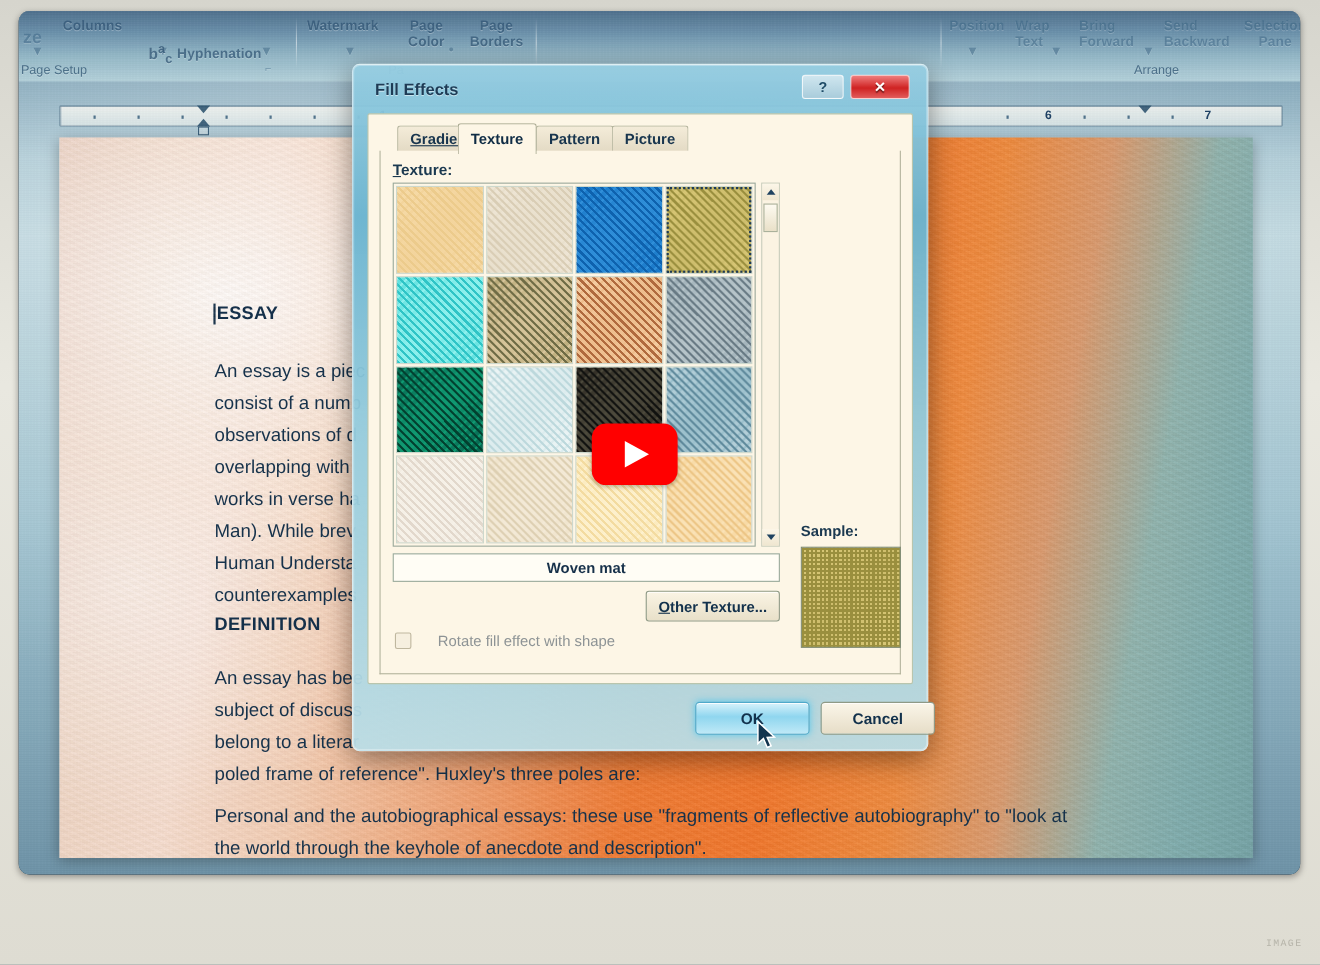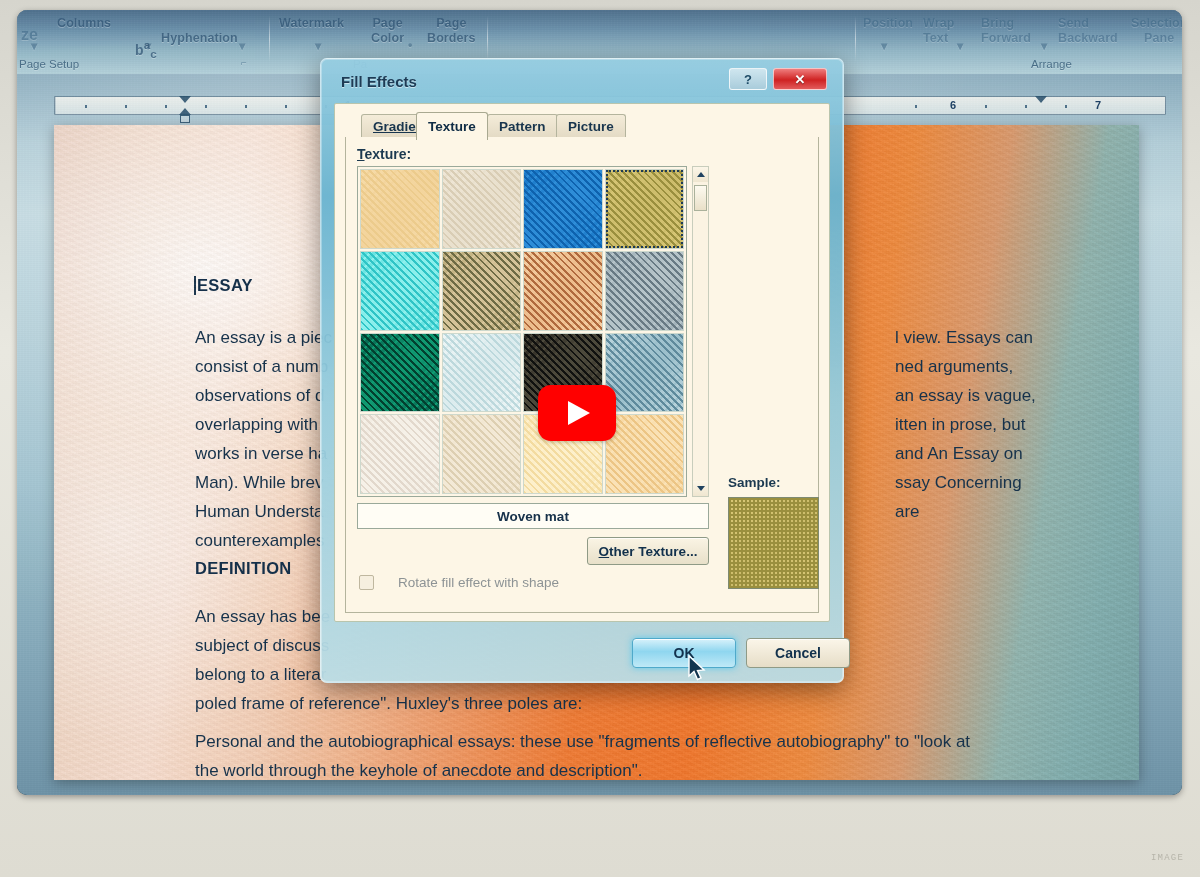--- a/index.html
+++ b/index.html
@@ -317,21 +317,21 @@
   <div id="word-app"></div>
 
   <div id="ribbon">
 
     <div class="rib-group" style="left:0;width:250px;">
       <div class="rib-lbl faint" style="left:4px;top:16px;font-size:16px;text-align:right;">ze</div>
       <div class="rib-lbl dim" style="left:40px;top:6px;">Columns</div>
       <div class="rib-lbl faint" style="left:14px;top:28px;">▾</div>
       <div class="rib-lbl faint" style="left:128px;top:28px;">▾</div>
       <div class="rib-lbl dim" style="left:118px;top:28px;font-size:14px;">b<sup>a</sup><sub>c</sub></div>
-      <div class="rib-lbl dim" style="left:144px;top:21px;">Hyphenation</div>
+      <div class="rib-lbl dim" style="left:144px;top:32px;">Hyphenation</div>
       <div class="rib-lbl faint" style="left:222px;top:28px;">▾</div>
       <div class="rib-group-name" style="left:2px;">Page Setup</div>
       <div class="rib-lbl faint" style="left:224px;bottom:6px;font-size:10px;">⌐</div>
     </div>
     <div class="rib-sep" style="left:252px;"></div>
 
     <div class="rib-group" style="left:258px;width:210px;">
       <div class="rib-lbl dim" style="left:4px;top:6px;">Watermark</div>
       <div class="rib-lbl faint" style="left:40px;top:28px;">▾</div>
       <div class="rib-lbl dim" style="left:96px;top:6px;white-space:pre-line;line-height:15px;text-align:center;">Page
@@ -393,27 +393,20 @@
     <div class="doc-text doc-h" style="left:143px;top:151px;">ESSAY</div>
 
     <div class="doc-text doc-p" style="left:141px;top:198px;width:210px;">An essay is a piec
 consist of a numb
 observations of d
 overlapping with 
 works in verse ha
 Man). While brev
 Human Understa
 counterexamples</div>
-    <div class="doc-text doc-p" style="left:841px;top:198px;width:215px;">l view. Essays can
-ned arguments,
-an essay is vague,
-itten in prose, but
-and An Essay on
-ssay Concerning
-are</div>
 
     <div class="doc-text doc-h" style="left:141px;top:434px;">DEFINITION</div>
     <div class="doc-text doc-p" style="left:141px;top:477px;width:720px;">An essay has bee
 subject of discuss
 belong to a literar
 poled frame of reference". Huxley's three poles are:</div>
 
     <div class="doc-text doc-p" style="left:141px;top:602px;width:830px;">Personal and the autobiographical essays: these use "fragments of reflective autobiography" to "look at
 the world through the keyhole of anecdote and description".</div>
   </div>

